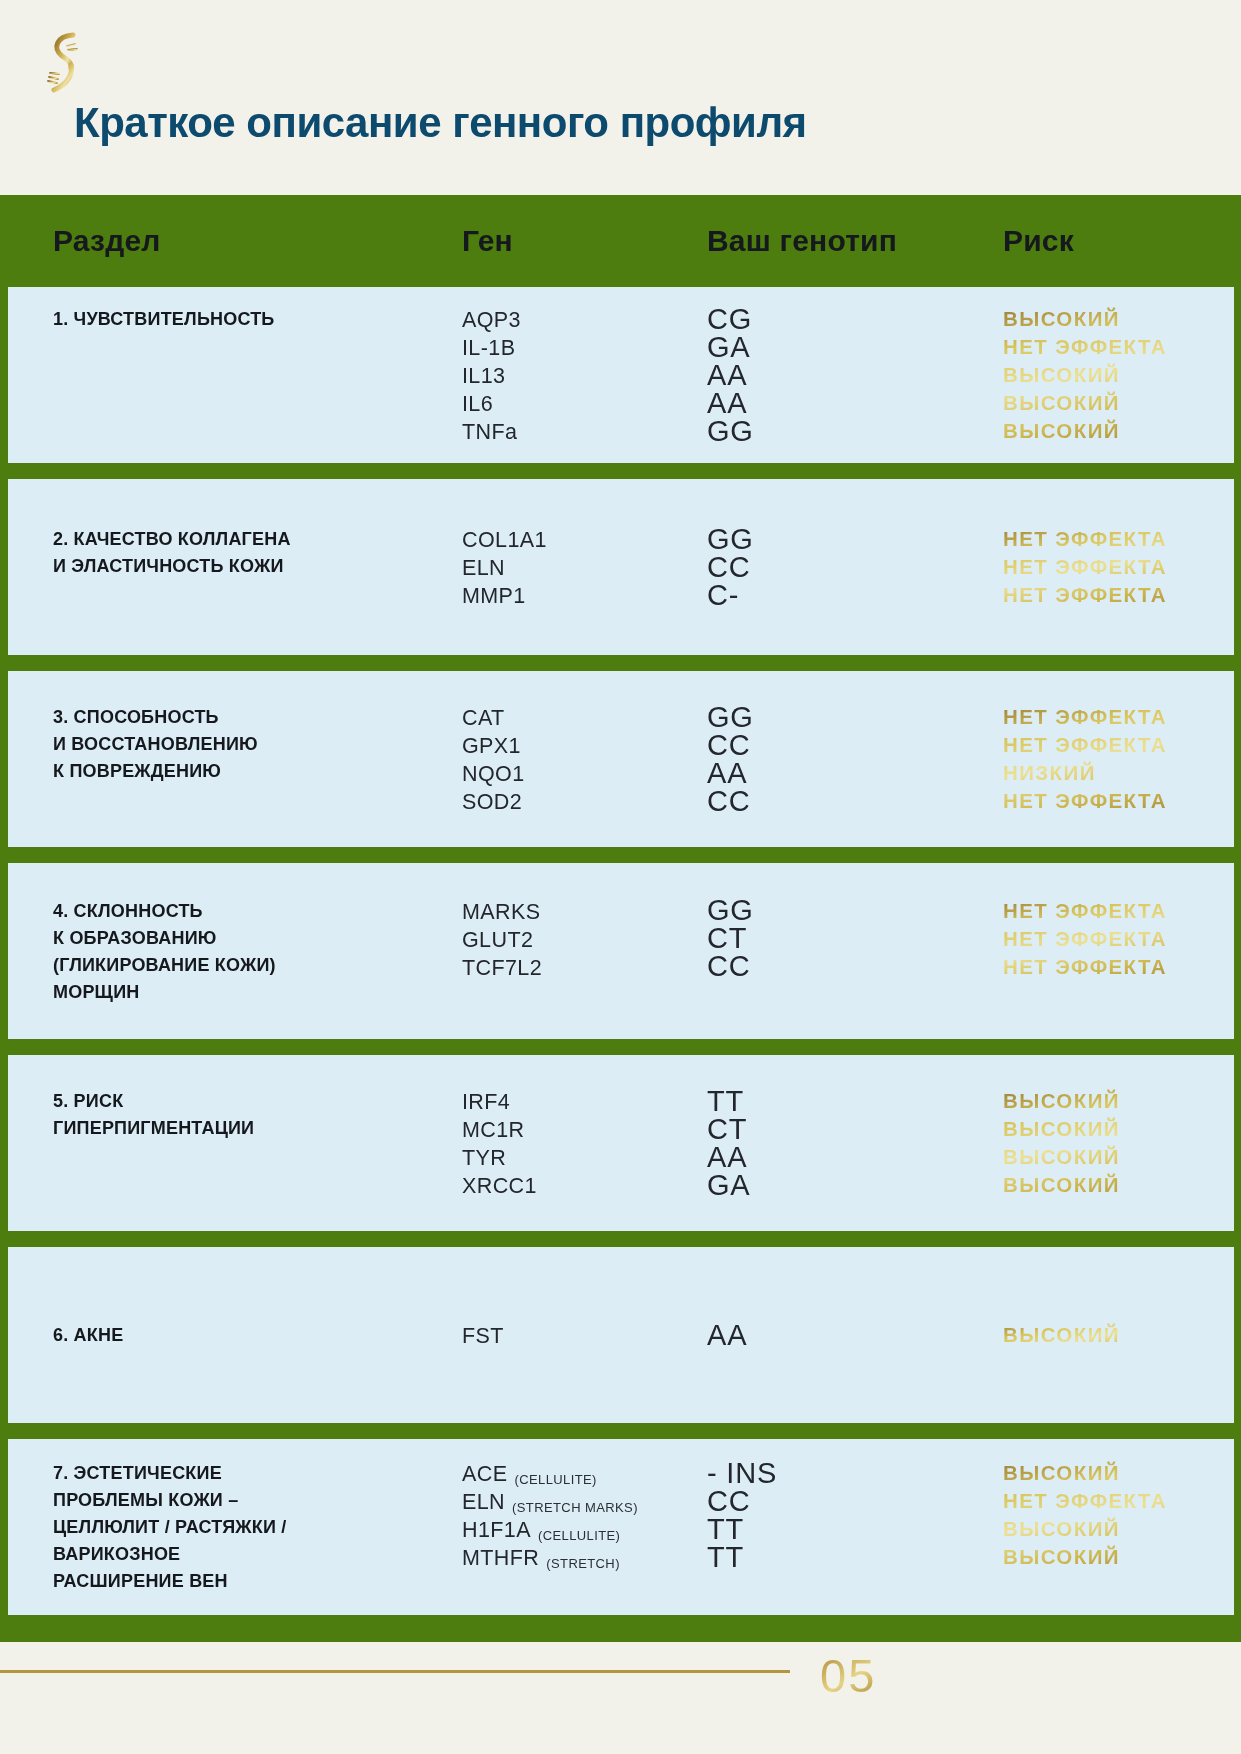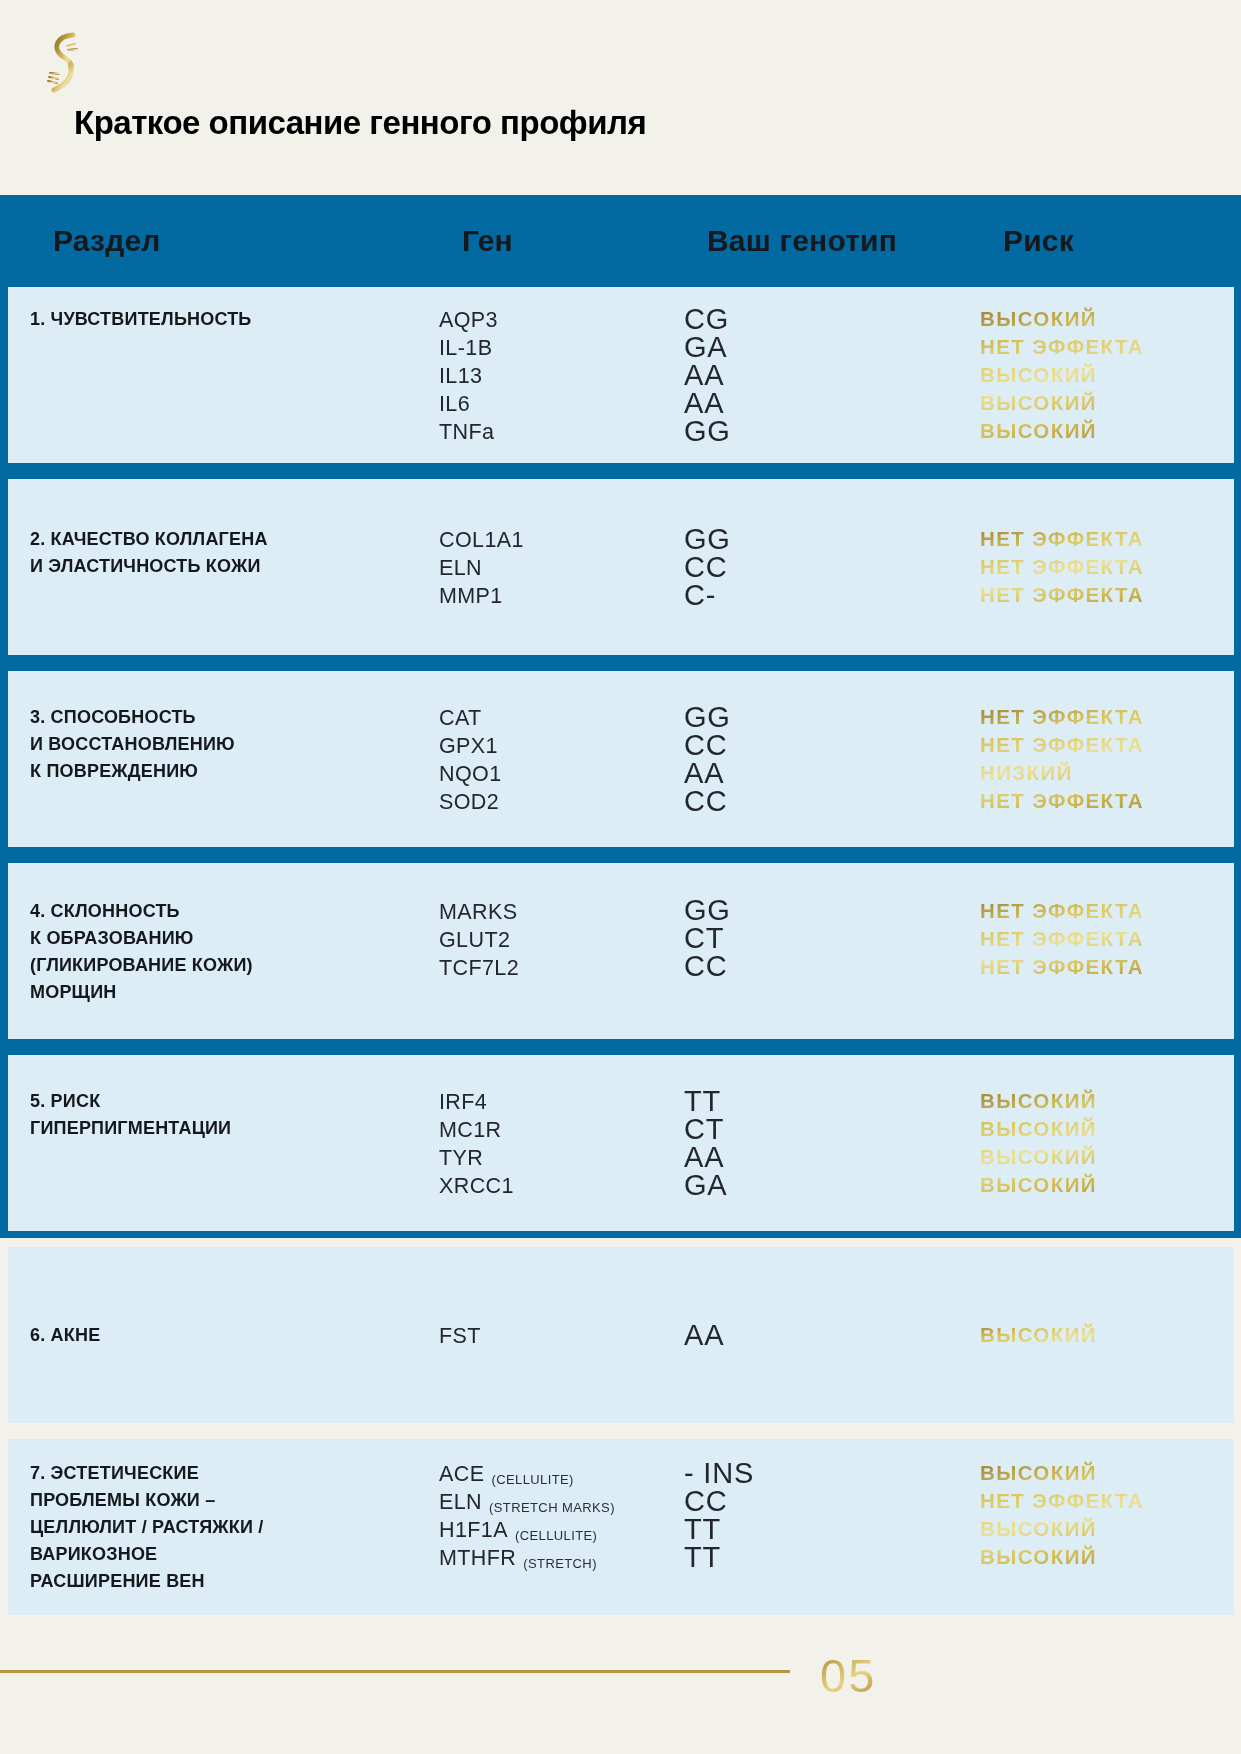--- a/index.html
+++ b/index.html
@@ -15,35 +15,35 @@
 
   
   .logo {
     position: absolute;
     left: 44px; top: 32px;
     width: 40px; height: 62px;
   }
   .page-title {
     position: absolute;
     left: 74px; top: 96px;
-    font-size: 33px;
+    font-size: 42px;
     font-weight: 700;
     letter-spacing: -0.5px;
-    color: #000000;
+    color: #0c4a6e;
     line-height: 54px;
     white-space: nowrap;
   }
 
   
   .table-wrap {
     position: absolute;
     left: 0; top: 195px;
     width: 1241px;
-    height: 1043px;
-    background: #0369a1;
+    height: 1447px;
+    background: #4d7c0f;
   }
 
   .grid-cols {
     display: grid;
     grid-template-columns: 409px 245px 296px 1fr;
     align-items: start;
   }
 
   .table-header {
     height: 92px;
@@ -64,21 +64,21 @@
   .bands { }
   .band {
     margin: 0 7px 16px 8px;
     height: 176px;
     background: #ddedf6;
     display: flex;
     align-items: center;
   }
   .band-grid {
     width: 100%;
-    padding-left: 22px;
+    padding-left: 45px;
     box-sizing: border-box;
   }
 
   .col-title {
     font-size: 18px;
     font-weight: 700;
     color: #15181c;
     letter-spacing: 0.2px;
     line-height: 27px;
     text-transform: uppercase;

